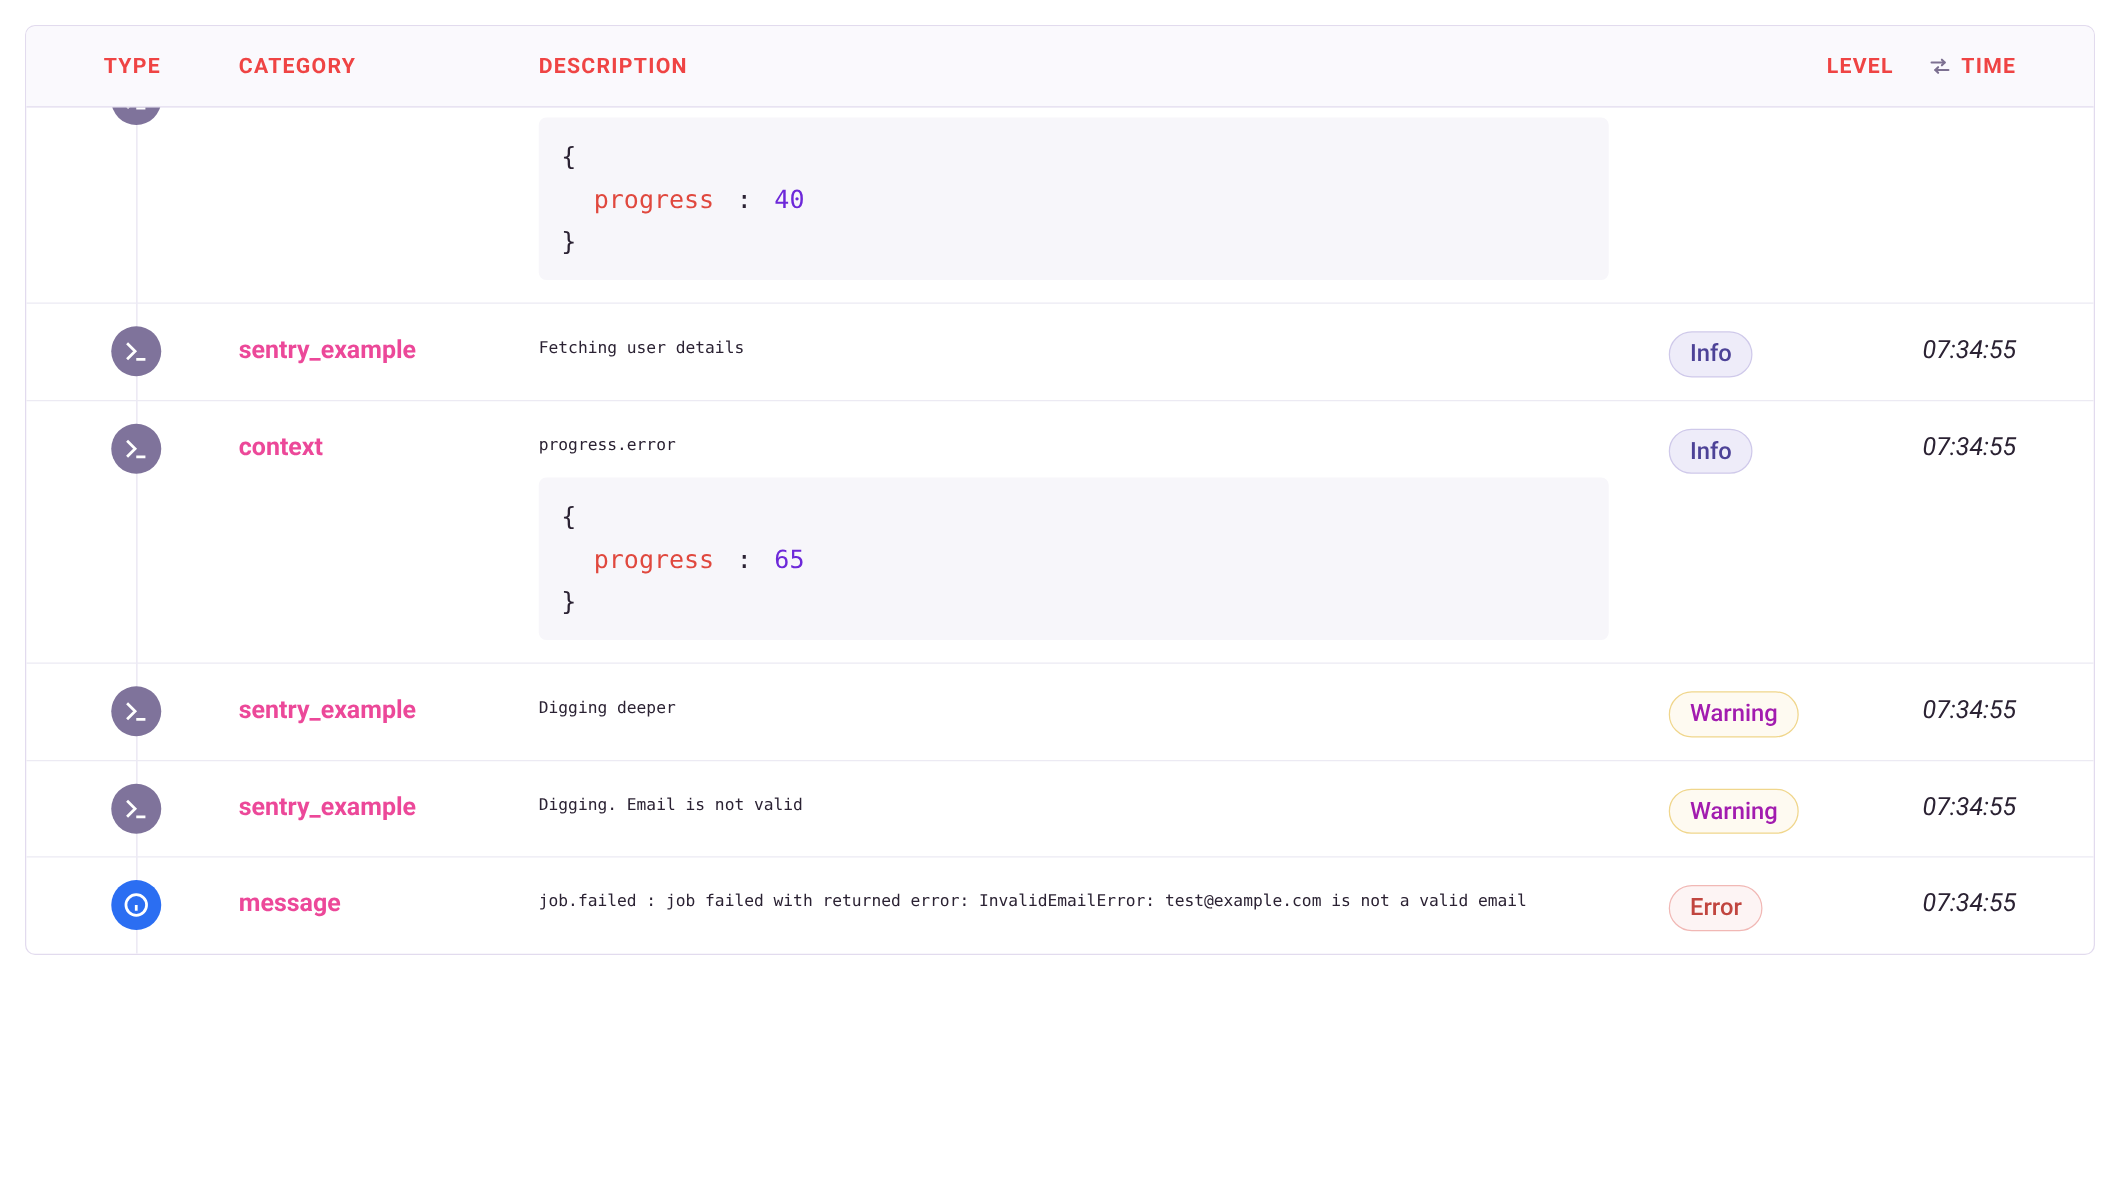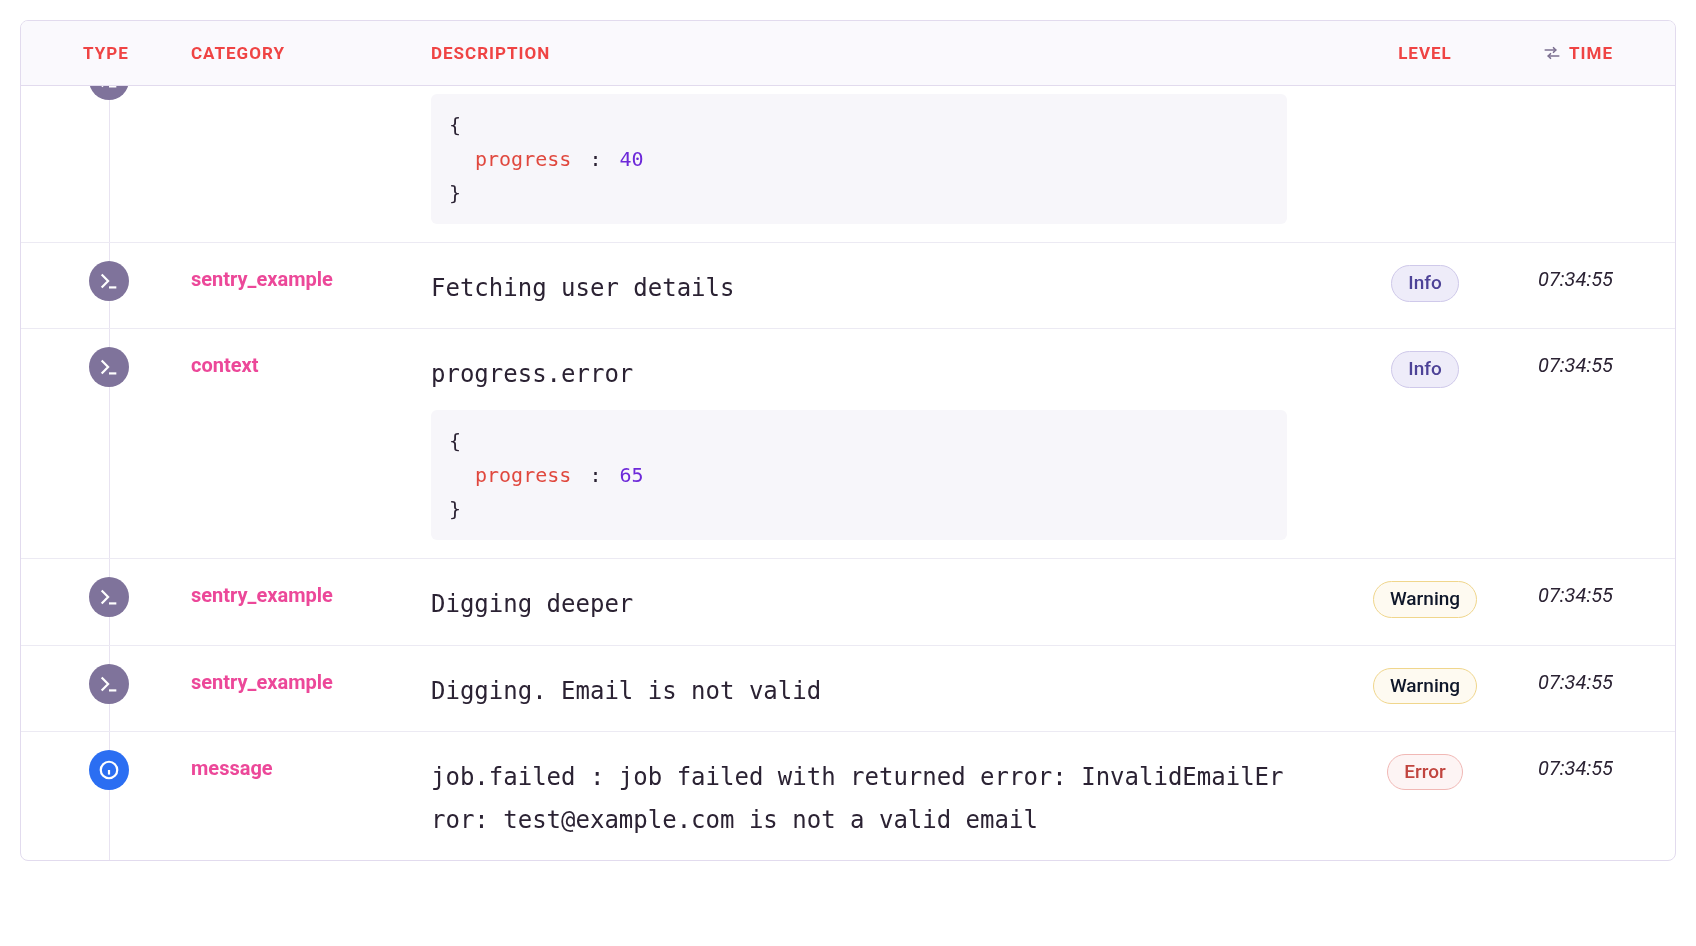--- a/index.html
+++ b/index.html
@@ -26,21 +26,21 @@
   }
   .header .hcell {
     font-size: 17px;
     font-weight: 700;
     letter-spacing: 1px;
     color: #ef4444;
   }
   .header .hcell.type    { padding-left: 62px; }
   .header .hcell.category{ }
   .header .hcell.desc    { }
-  .header .hcell.level   { text-align: center; }
+  .header .hcell.level   { text-align: right; }
   .header .hcell.time {
     display: flex;
     align-items: center;
     justify-content: flex-end;
     gap: 8px;
     padding-right: 62px;
   }
   .sort-icon {
     width: 18px; height: 18px;
     display: inline-flex;
@@ -91,58 +91,58 @@
     padding-right: 20px;
     overflow-wrap: anywhere;
   }
 
   .desc-col {
     padding-right: 48px;
     padding-top: 6px;
   }
   .desc-text {
     font-family: "SFMono-Regular", Menlo, Consolas, monospace;
-    font-size: 24px;
+    font-size: 13px;
     color: #2b2233;
     line-height: 1.8;
     word-break: break-all;
   }
 
   .code-block {
     background: #f7f6fa;
     border-radius: 6px;
     padding: 14px 18px;
     margin-top: 14px;
     font-family: "SFMono-Regular", Menlo, Consolas, monospace;
     font-size: 20px;
     line-height: 1.7;
     color: #2b2233;
   }
   .code-block.no-top { margin-top: 0; }
   .code-key { color: #e0483e; margin-left: 26px; }
   .code-val { color: #6d28d9; }
   .code-colon { margin: 0 6px; color: #2b2233; }
 
-  .level-col { padding-top: 4px; text-align: center; }
+  .level-col { padding-top: 4px; }
   .badge {
     display: inline-flex;
     align-items: center;
     border-radius: 999px;
     padding: 4px 16px;
     font-size: 19px;
     font-weight: 500;
     line-height: 1.4;
   }
   .badge.info {
     color: #4d4297;
     background: #eeecf9;
     border: 1.5px solid #cfc9ea;
   }
   .badge.warning {
-    color: #0f172a;
+    color: #a21caf;
     background: #fefaf1;
     border: 1.5px solid #f0d68c;
   }
   .badge.error {
     color: #c1453f;
     background: #fdf4f4;
     border: 1.5px solid #f1b8b5;
   }
 
   .time-col {

